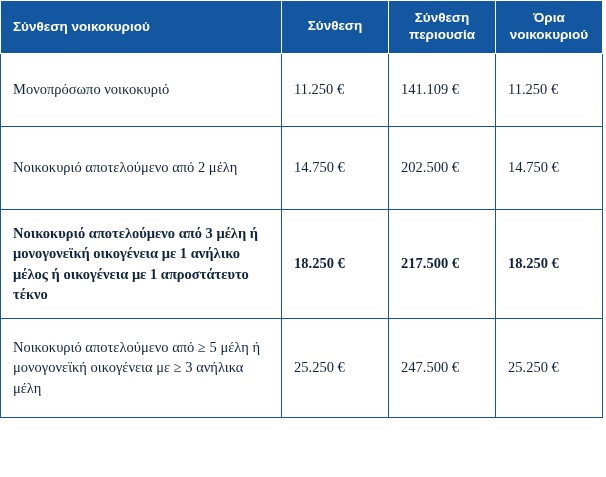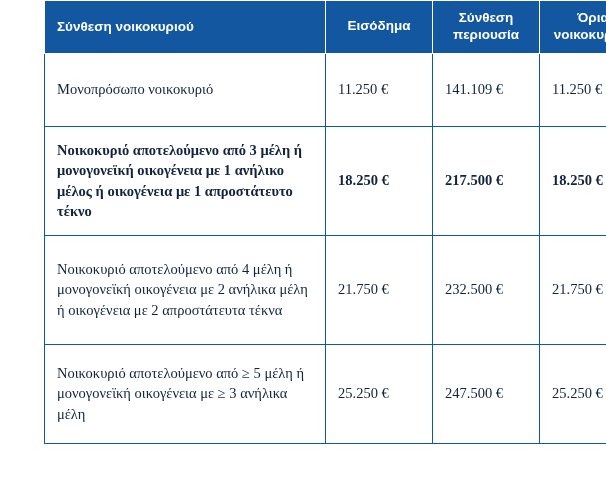--- a/index.html
+++ b/index.html
@@ -10,21 +10,20 @@
   body {
     width: 606px;
     height: 477px;
     font-family: "Liberation Serif", serif;
     overflow: hidden;
   }
   #table-wrap {
     width: 606px;
     height: 441px;
     box-sizing: border-box;
-    padding-left: 44px;
   }
   table.data-table {
     border-collapse: collapse;
     width: 602px;
     margin: 0;
     table-layout: fixed;
   }
   table.data-table col.c0 { width: 281px; }
   table.data-table col.c1 { width: 107px; }
   table.data-table col.c2 { width: 107px; }
@@ -81,43 +80,43 @@
   <table class="data-table">
     <colgroup>
       <col class="c0">
       <col class="c1">
       <col class="c2">
       <col class="c3">
     </colgroup>
     <thead>
       <tr>
         <th class="col-head-desc">Σύνθεση νοικοκυριού</th>
-        <th class="col-head-num">Εισόδημα</th>
+        <th class="col-head-num">Σύνθεση</th>
         <th class="col-head-num">Σύνθεση περιουσία</th>
         <th class="col-head-num">Όρια νοικοκυριού</th>
       </tr>
     </thead>
     <tbody>
       <tr class="row-h1">
         <td class="cell-desc">Μονοπρόσωπο νοικοκυριό</td>
         <td class="cell-num">11.250 €</td>
         <td class="cell-num">141.109 €</td>
         <td class="cell-num">11.250 €</td>
       </tr>
+      <tr class="row-h2">
+        <td class="cell-desc">Νοικοκυριό αποτελούμενο από 2 μέλη</td>
+        <td class="cell-num">14.750 €</td>
+        <td class="cell-num">202.500 €</td>
+        <td class="cell-num">14.750 €</td>
+      </tr>
       <tr class="row-h3">
         <td class="cell-desc">Νοικοκυριό αποτελούμενο από 3 μέλη ή μονογονεϊκή οικογένεια με 1 ανήλικο μέλος ή οικογένεια με 1 απροστάτευτο τέκνο</td>
         <td class="cell-num">18.250 €</td>
         <td class="cell-num">217.500 €</td>
         <td class="cell-num">18.250 €</td>
-      </tr>
-      <tr class="row-h4">
-        <td class="cell-desc">Νοικοκυριό αποτελούμενο από 4 μέλη ή μονογονεϊκή οικογένεια με 2 ανήλικα μέλη ή οικογένεια με 2 απροστάτευτα τέκνα</td>
-        <td class="cell-num">21.750 €</td>
-        <td class="cell-num">232.500 €</td>
-        <td class="cell-num">21.750 €</td>
       </tr>
       <tr class="row-h5">
         <td class="cell-desc">Νοικοκυριό αποτελούμενο από ≥ 5 μέλη ή μονογονεϊκή οικογένεια με ≥ 3 ανήλικα μέλη</td>
         <td class="cell-num">25.250 €</td>
         <td class="cell-num">247.500 €</td>
         <td class="cell-num">25.250 €</td>
       </tr>
     </tbody>
   </table>
 </div>

